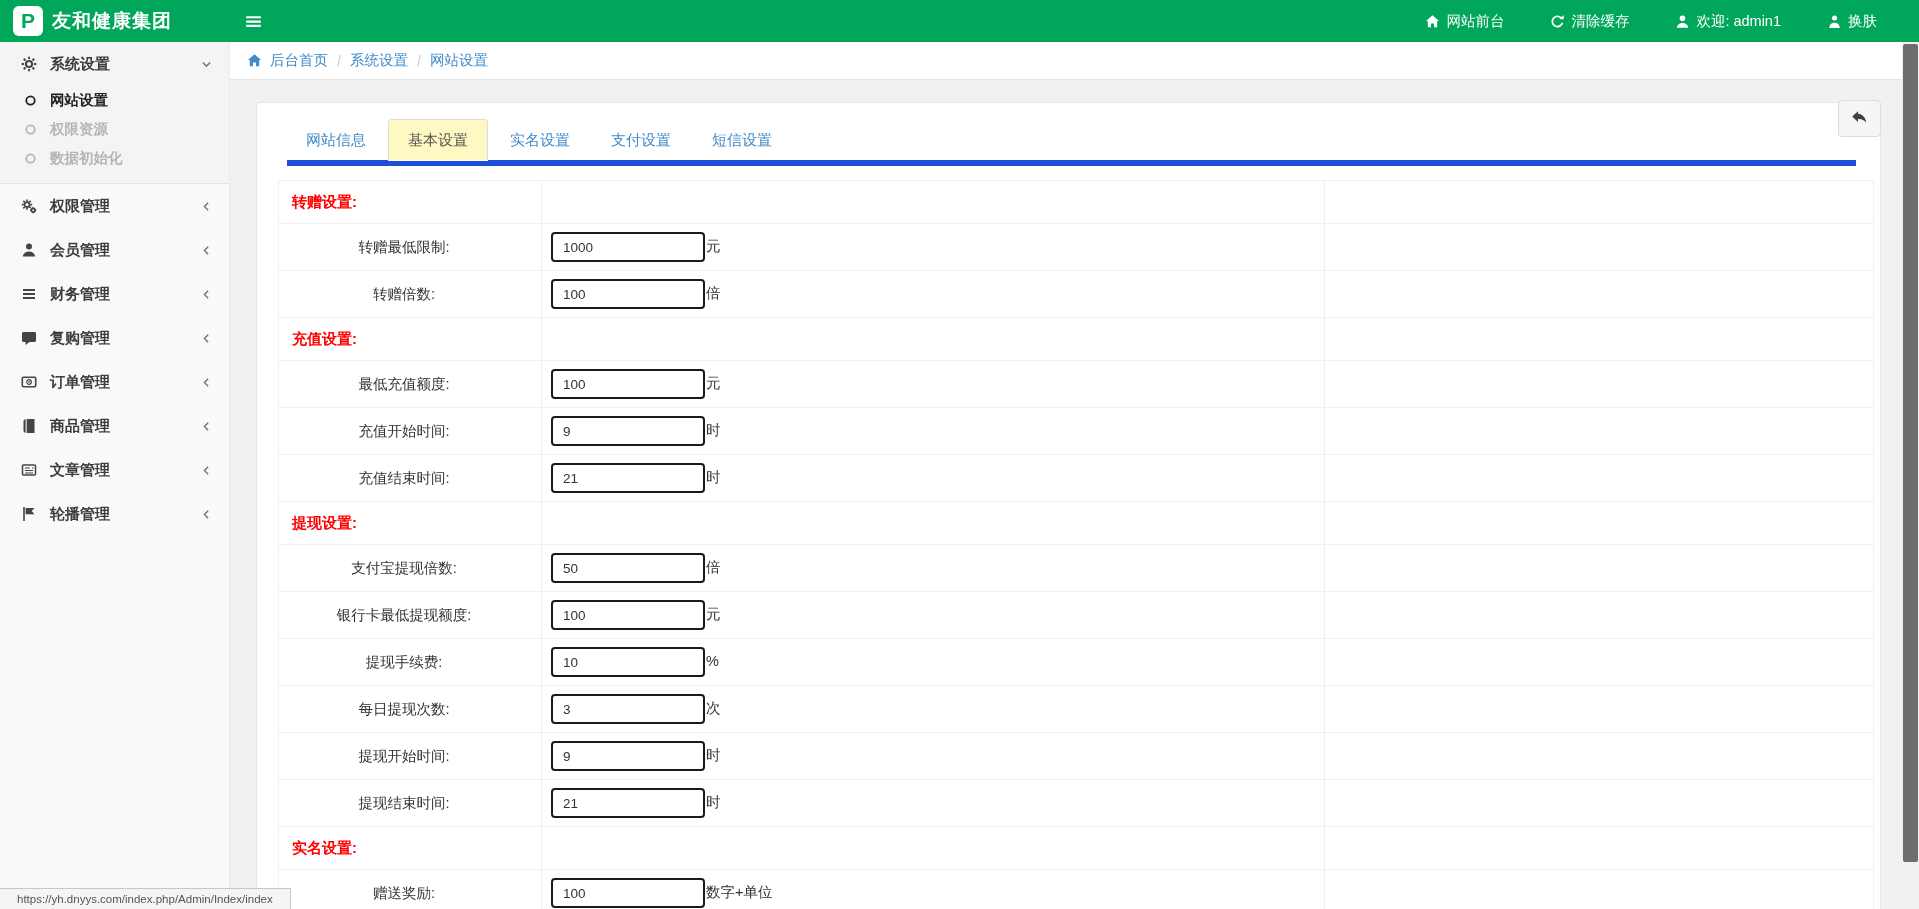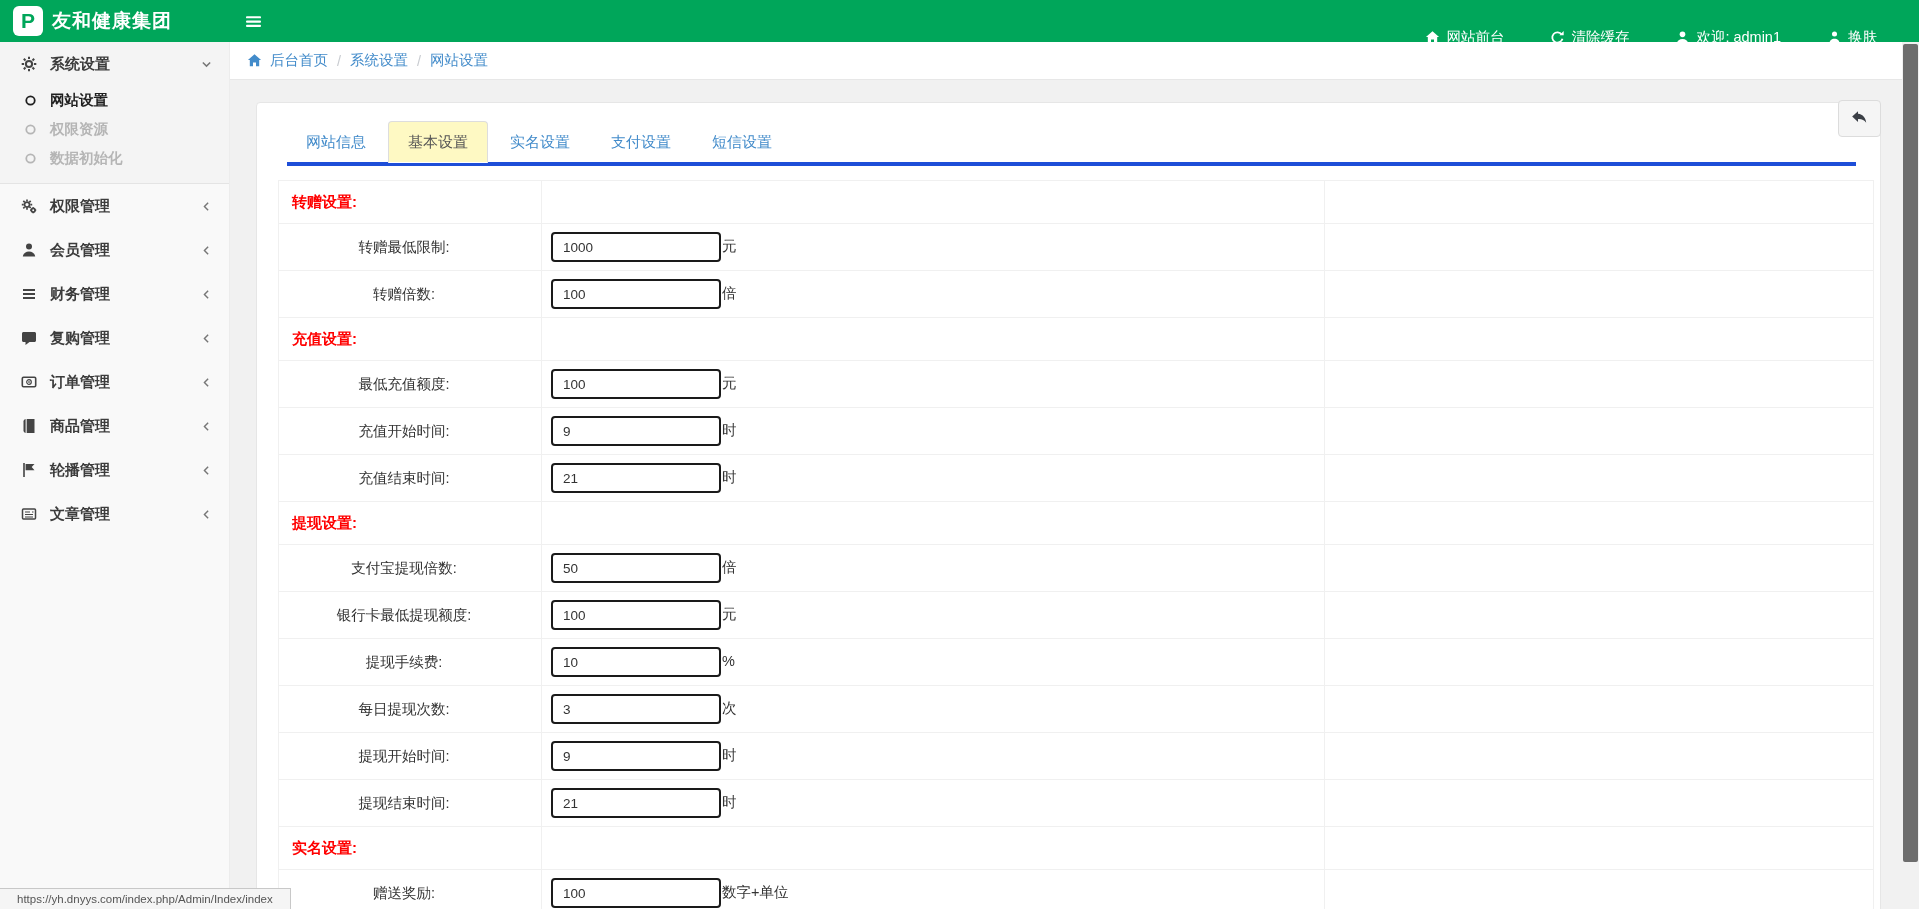--- a/index.html
+++ b/index.html
@@ -11,21 +11,21 @@
   svg { display:block; }
 
   
   .topbar { position:absolute; left:0; top:0; width:1919px; height:42px; background:#00a65a; z-index:30; display:flex; align-items:center; }
   .logo { width:230px; height:42px; display:flex; align-items:center; padding-left:13px; }
   .logo-badge { width:30px; height:30px; background:#fff; border-radius:6px; display:flex; align-items:center; justify-content:center;
                 color:#00a65a; font-weight:bold; font-size:21px; margin-right:9px; }
   .logo-title { color:#fff; font-size:19px; font-weight:bold; letter-spacing:1px; white-space:nowrap; }
   .hamburger { width:46px; height:42px; display:flex; align-items:center; justify-content:center; color:#fff; cursor:pointer; }
   .hamburger svg { width:17px; height:15px; }
-  .top-nav { position:absolute; right:42px; top:16px; height:42px; display:flex; align-items:center; gap:46px; }
+  .top-nav { position:absolute; right:42px; top:0; height:42px; display:flex; align-items:center; gap:46px; }
   .top-nav-item { display:flex; align-items:center; gap:6px; color:#fff; font-size:14.5px; cursor:pointer; white-space:nowrap; }
   .top-nav-item .tn-icon svg { width:15px; height:15px; }
 
   
   .sidebar { position:absolute; left:0; top:42px; width:230px; bottom:0; background:#f9f9f9; border-right:1px solid #ececec; z-index:20; }
   .menu-group.expanded { background:#f4f4f4; border-bottom:1px solid #e4e4e4; padding-bottom:10px; }
   .menu-item { height:44px; display:flex; align-items:center; padding:0 16px 0 21px; color:#3c3c3c; font-size:15px; font-weight:bold; cursor:pointer; }
   .menu-item .mi-icon { width:20px; margin-right:9px; color:#444; flex:none; }
   .menu-item .mi-icon svg { width:16px; height:16px; }
   .menu-item .chev { margin-left:auto; color:#777; }
@@ -41,31 +41,31 @@
   .crumb-home { color:#428bca; margin-right:8px; }
   .crumb-home svg { width:15px; height:15px; }
   .crumb-link { color:#428bca; text-decoration:none; cursor:pointer; }
   .crumb-sep { color:#c9ccd1; margin:0 9px; }
 
   .card { position:absolute; left:26px; top:60px; width:1625px; height:860px; background:#fff; border:1px solid #e6e6e6; border-radius:4px 4px 0 0; }
   .back-btn { position:absolute; top:58px; left:1608px; width:43px; height:37px; background:#f5f5f5; border:1px solid #dcdcdc; border-radius:4px;
               display:flex; align-items:center; justify-content:center; cursor:pointer; z-index:5; color:#3b3f46; }
   .back-btn svg { width:17px; height:17px; }
 
-  .tabs { display:flex; align-items:flex-end; border-bottom:4px solid #1d4ed8; margin:22px 24px 0 30px; height:41px; }
+  .tabs { display:flex; align-items:flex-end; border-bottom:6px solid #1d4ed8; margin:22px 24px 0 30px; height:41px; }
   .tab { padding:10px 19px; font-size:15px; color:#428bca; cursor:pointer; margin-right:3px; position:relative; line-height:20px; }
   .tab.active { background:#fef9c3; border:1px solid #ddd; border-bottom:1px solid #fff; border-radius:4px 4px 0 0; color:#555; top:1px; }
 
   table.form-table { border-collapse:collapse; table-layout:fixed; width:1596px; margin:14px 0 0 21px; }
   .form-table td { border:1px solid #f0f0f0; vertical-align:middle; }
   tr.row-section td { height:43px; }
   tr.row-field td { height:46px; }
   .section-label { color:#ff0000; font-weight:bold; font-size:15px; padding-left:13px; }
   .field-label { text-align:center; padding-right:12px; font-size:14.5px; color:#333; }
-  .field-input { width:170px; height:30px; border:2px solid #1a1a1a; border-radius:4px; padding:0 10px; font-size:13.5px; color:#333;
+  .field-input { width:154px; height:30px; border:2px solid #1a1a1a; border-radius:4px; padding:0 10px; font-size:13.5px; color:#333;
                  font-family:"Liberation Sans","DejaVu Sans",sans-serif; vertical-align:middle; margin:8px 0 8px 9px; outline:none; background:#fff; }
   .field-unit { font-size:14.5px; color:#333; margin-left:1px; }
 
   
   .scrollbar { position:absolute; top:42px; right:0; width:17px; bottom:0; background:#f1f1f1; z-index:40; }
   .scrollbar-thumb { position:absolute; top:2px; left:1px; width:15px; height:818px; background:#6d6d6d; border-radius:2px; }
 
   
   .status-bar { position:absolute; left:0; bottom:0; height:21px; background:#f5f5f5; border:1px solid #c8c8c8; border-left:none; border-bottom:none;
                 display:flex; align-items:center; padding:0 17px; font-size:11.5px; color:#555; z-index:50; white-space:nowrap; }
@@ -264,42 +264,42 @@
         <span class="chev">
           <svg viewBox="0 0 16 16" fill="none" stroke="currentColor" stroke-width="1.8">
             <path d="M10 3.5 5.5 8 10 12.5"></path>
           </svg>
         </span>
       </div>
     </div>
     <div class="menu-group">
       <div class="menu-item">
         <span class="mi-icon">
-          <svg viewBox="0 0 16 16" fill="currentColor">
-            <rect x="2.2" y="1" width="1.6" height="14"></rect>
-            <path d="M4.6 2h8.9l-2.8 3.1 2.8 3.1H4.6z"></path>
-          </svg>
-        </span>
-        <span>轮播管理</span>
-        <span class="chev">
-          <svg viewBox="0 0 16 16" fill="none" stroke="currentColor" stroke-width="1.8">
-            <path d="M10 3.5 5.5 8 10 12.5"></path>
-          </svg>
-        </span>
-      </div>
-    </div>
-    <div class="menu-group">
-      <div class="menu-item">
-        <span class="mi-icon">
           <svg viewBox="0 0 16 16" fill="none" stroke="currentColor" stroke-width="1.5">
             <rect x="1.5" y="3" width="13" height="10" rx="1"></rect>
             <path d="M4 6h5M4 8.5h8M4 11h8M11 6h1.5" stroke-width="1.2"></path>
           </svg>
         </span>
         <span>文章管理</span>
+        <span class="chev">
+          <svg viewBox="0 0 16 16" fill="none" stroke="currentColor" stroke-width="1.8">
+            <path d="M10 3.5 5.5 8 10 12.5"></path>
+          </svg>
+        </span>
+      </div>
+    </div>
+    <div class="menu-group">
+      <div class="menu-item">
+        <span class="mi-icon">
+          <svg viewBox="0 0 16 16" fill="currentColor">
+            <rect x="2.2" y="1" width="1.6" height="14"></rect>
+            <path d="M4.6 2h8.9l-2.8 3.1 2.8 3.1H4.6z"></path>
+          </svg>
+        </span>
+        <span>轮播管理</span>
         <span class="chev">
           <svg viewBox="0 0 16 16" fill="none" stroke="currentColor" stroke-width="1.8">
             <path d="M10 3.5 5.5 8 10 12.5"></path>
           </svg>
         </span>
       </div>
     </div>
   </div>
 
 <div class="main">

